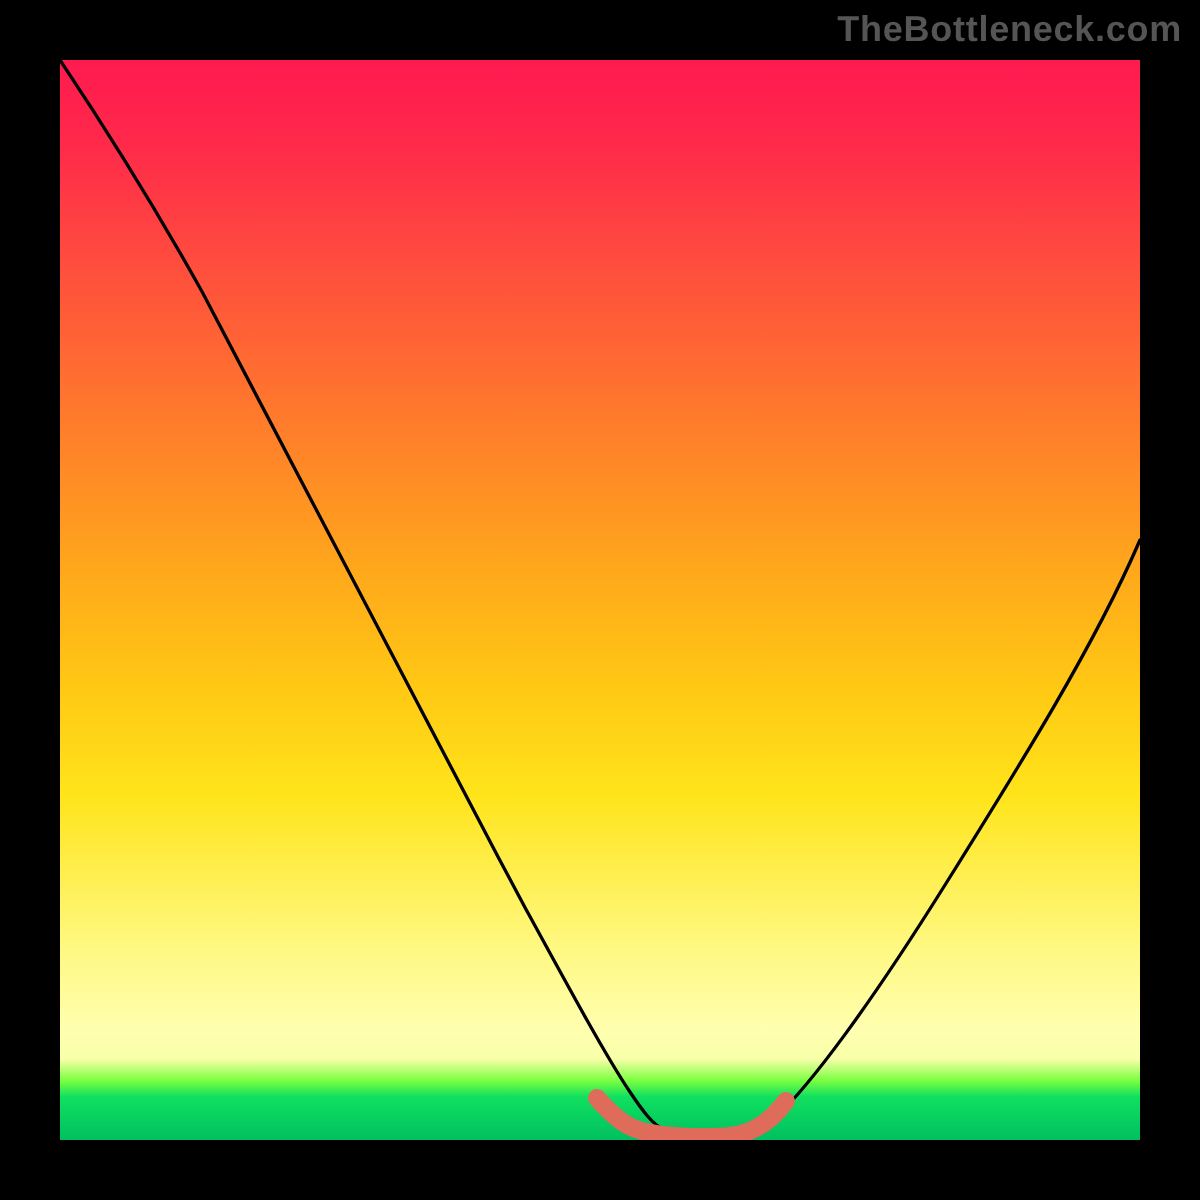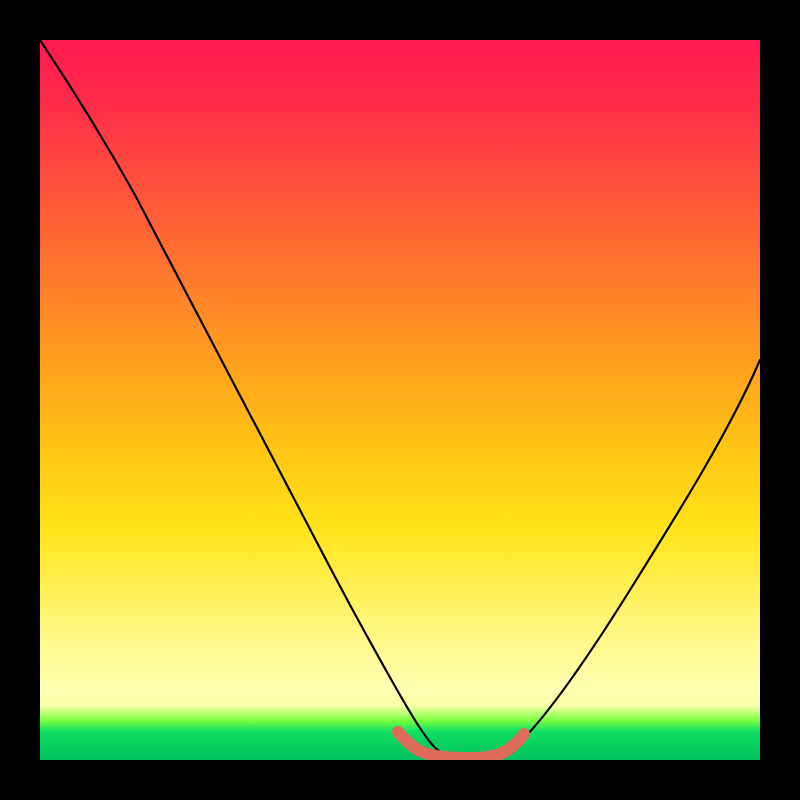--- a/index.html
+++ b/index.html
@@ -60,20 +60,21 @@
   svg.curve {
     position: absolute;
     inset: 0;
   }
 </style>
 </head>
 <body>
 
 <div class="frame">
 
+  <div class="watermark">TheBottleneck.com</div>
 
   <div class="plot-area">
     <div class="gradient"></div>
 
     <svg class="curve" viewBox="0 0 720 720" preserveAspectRatio="none">
 
       <path d="
               M 0 0
               C 40 60, 70 110, 95 155
               C 150 260, 230 415, 310 565

